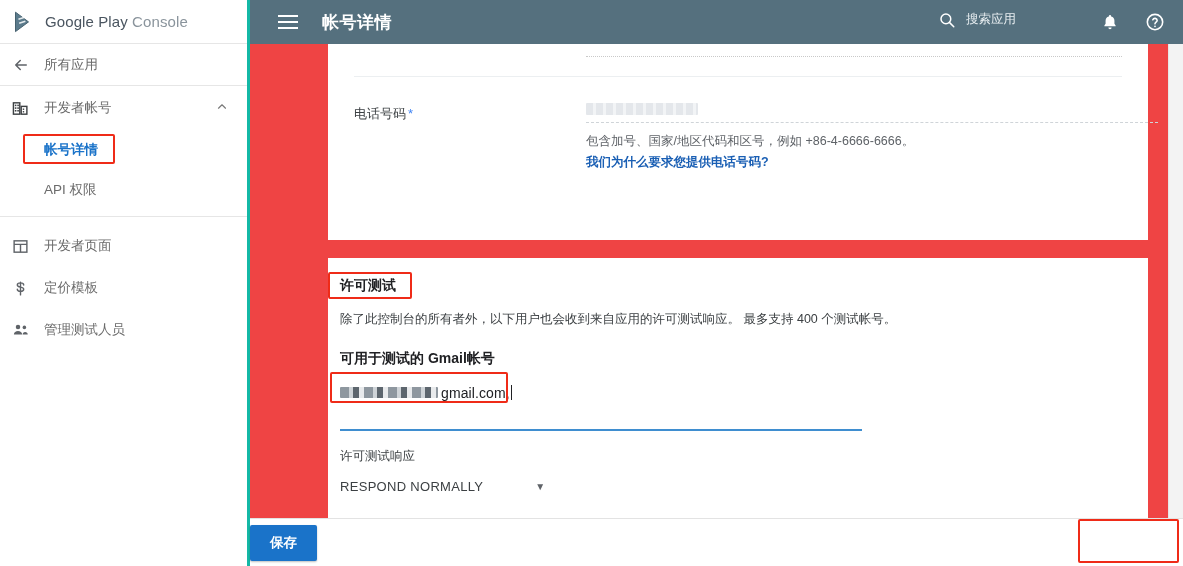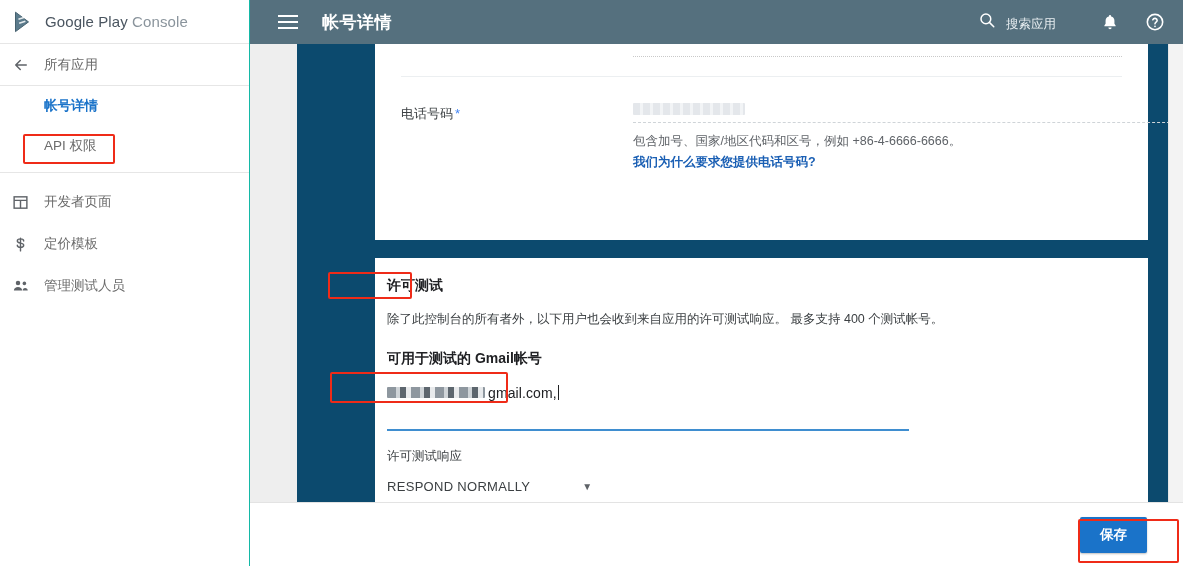--- a/index.html
+++ b/index.html
@@ -6,21 +6,21 @@
   html, body {
     width: 1183px; height: 566px;
     font-family: "Liberation Sans", "DejaVu Sans", sans-serif;
     background: #ffffff; overflow: hidden;
   }
   #app { position: relative; width: 1183px; height: 566px; display: flex; }
 
   
   #sidebar {
     width: 250px; height: 566px; background: #ffffff;
-    border-right: 1px solid #14b8a6; position: relative; flex: 0 0 250px;
+    border-right: 3px solid #14b8a6; position: relative; flex: 0 0 250px;
   }
   .brand {
     height: 44px; display: flex; align-items: center; padding-left: 12px;
     border-bottom: 1px solid #e6e6e6; background: #fff;
   }
   .brand-logo { width: 24px; height: 24px; flex: 0 0 24px; margin-right: 9px; }
   .brand-text { font-size: 15px; color: #5b6770; letter-spacing: .1px; white-space: nowrap; }
   .brand-text .b1 { color: #4a5560; }
   .brand-text .b2 { color: #8a949c; }
 
@@ -49,27 +49,27 @@
     height: 44px; background: #55707e; display: flex; align-items: center;
     color: #ffffff; position: relative;
   }
   #hamburger { width: 20px; height: 14px; margin-left: 28px; position: relative; cursor: pointer; }
   #hamburger i { position: absolute; left: 0; width: 100%; height: 2px; background: #fff; }
   #hamburger i:nth-child(1) { top: 0; }
   #hamburger i:nth-child(2) { top: 6px; }
   #hamburger i:nth-child(3) { top: 12px; }
   #topbar-title { margin-left: 24px; font-size: 17px; font-weight: bold; letter-spacing: .5px; }
   #topbar-right { position: absolute; right: 18px; top: 0; height: 44px; display: flex; align-items: center; gap: 0; }
-  #search-wrap { display: flex; align-items: flex-end; cursor: pointer; margin-right: 19px; }
+  #search-wrap { display: flex; align-items: flex-start; cursor: pointer; margin-right: 59px; }
   #search-label { font-size: 12.5px; margin-left: 10px; color: #e8eef1; }
   .tb-ico { margin-left: 26px; cursor: pointer; display: flex; align-items: center; }
 
   #content {
     position: absolute; top: 44px; left: 0; right: 0; bottom: 0;
-    background: #0c4a6e; overflow: hidden; margin-left: 47px;
+    background: #ef4444; overflow: hidden;
   }
   .card { background: #ffffff; margin-left: 78px; margin-right: 35px; position: relative; }
   #card1 { height: 196px; }
   .gap { height: 18px; }
   #card2 { height: 260px; }
 
   
   .partial-row { height: 32px; position: relative; }
   .dotted-line {
     position: absolute; left: 258px; right: 26px; top: 12px;
@@ -104,23 +104,23 @@
   }
   .email-text { font-size: 14px; color: #202124; letter-spacing: .1px; }
   .caret { display: inline-block; width: 1px; height: 15px; background: #202124; margin-left: 1px; }
   .focus-underline { height: 2px; background: #3f8ed0; margin-top: 27px; width: 522px; }
   .resp-label { font-size: 12.5px; color: #3c4043; margin-top: 17px; }
   .resp-select { margin-top: 14px; display: flex; align-items: center; font-size: 13px; color: #3c4043; letter-spacing: .3px; cursor: pointer; gap: 40px; }
   .sel-arrow { margin-left: 12px; color: #5f6368; font-size: 10px; }
 
   
   #footer {
-    position: absolute; left: 250px; right: 0; bottom: 0; height: 64px;
+    position: absolute; left: 250px; right: 0; bottom: 0; height: 48px;
     background: #ffffff; border-top: 1px solid #e3e3e3;
-    display: flex; align-items: center; justify-content: flex-end; padding-right: 36px;
+    display: flex; align-items: center; justify-content: flex-start; padding-right: 36px;
   }
   #save-btn {
     background: #1a73c9; color: #ffffff; font-size: 13.5px; font-weight: bold;
     border: none; padding: 9px 20px; border-radius: 2px; cursor: pointer;
     box-shadow: 0 1px 2px rgba(0,0,0,.25);
   }
 
   
   #scroll-gutter { position: absolute; top: 44px; right: 0; width: 15px; bottom: 48px; background: #f3f3f3; border-left: 1px solid #e6e6e6; }
 
@@ -156,20 +156,42 @@
     <div class="nav-row" id="back-row">
       <span class="nav-ico">
         <svg width="18" height="18" viewBox="0 0 24 24" fill="none" stroke="#5f6368" stroke-width="2">
           <path d="M19 12H5M11 18l-6-6 6-6" stroke-linecap="round" stroke-linejoin="round"></path>
         </svg>
       </span>
       <span class="nav-lbl">所有应用</span>
     </div>
 
     <div id="devsection">
+      <div class="nav-row" id="devacct-row">
+        <span class="nav-ico">
+          <svg width="17" height="17" viewBox="0 0 24 24" fill="#3c4043">
+            <rect x="2" y="4" width="9" height="16" fill="none" stroke="#3c4043" stroke-width="2"></rect>
+            <rect x="4" y="6.5" width="2.2" height="2.2"></rect>
+              <rect x="7.5" y="6.5" width="2.2" height="2.2"></rect>
+            <rect x="4" y="10.3" width="2.2" height="2.2"></rect>
+              <rect x="7.5" y="10.3" width="2.2" height="2.2"></rect>
+            <rect x="4" y="14.1" width="2.2" height="2.2"></rect>
+              <rect x="7.5" y="14.1" width="2.2" height="2.2"></rect>
+            <rect x="13" y="9" width="8" height="11" fill="none" stroke="#3c4043" stroke-width="2"></rect>
+            <rect x="15.2" y="12" width="2" height="2"></rect>
+              <rect x="15.2" y="15.6" width="2" height="2"></rect>
+          </svg>
+        </span>
+        <span class="nav-lbl">开发者帐号</span>
+        <span class="chev">
+          <svg width="14" height="14" viewBox="0 0 24 24" fill="none" stroke="#7a7a7a" stroke-width="2">
+            <path d="M6 15l6-6 6 6" stroke-linecap="round" stroke-linejoin="round"></path>
+          </svg>
+        </span>
+      </div>
 
       <div class="sub-row active">
         <span>帐号详情</span>
       </div>
       <div class="sub-row">
         <span>API 权限</span>
       </div>
     </div>
 
     <div class="nav-row" style="margin-top:8px;">

